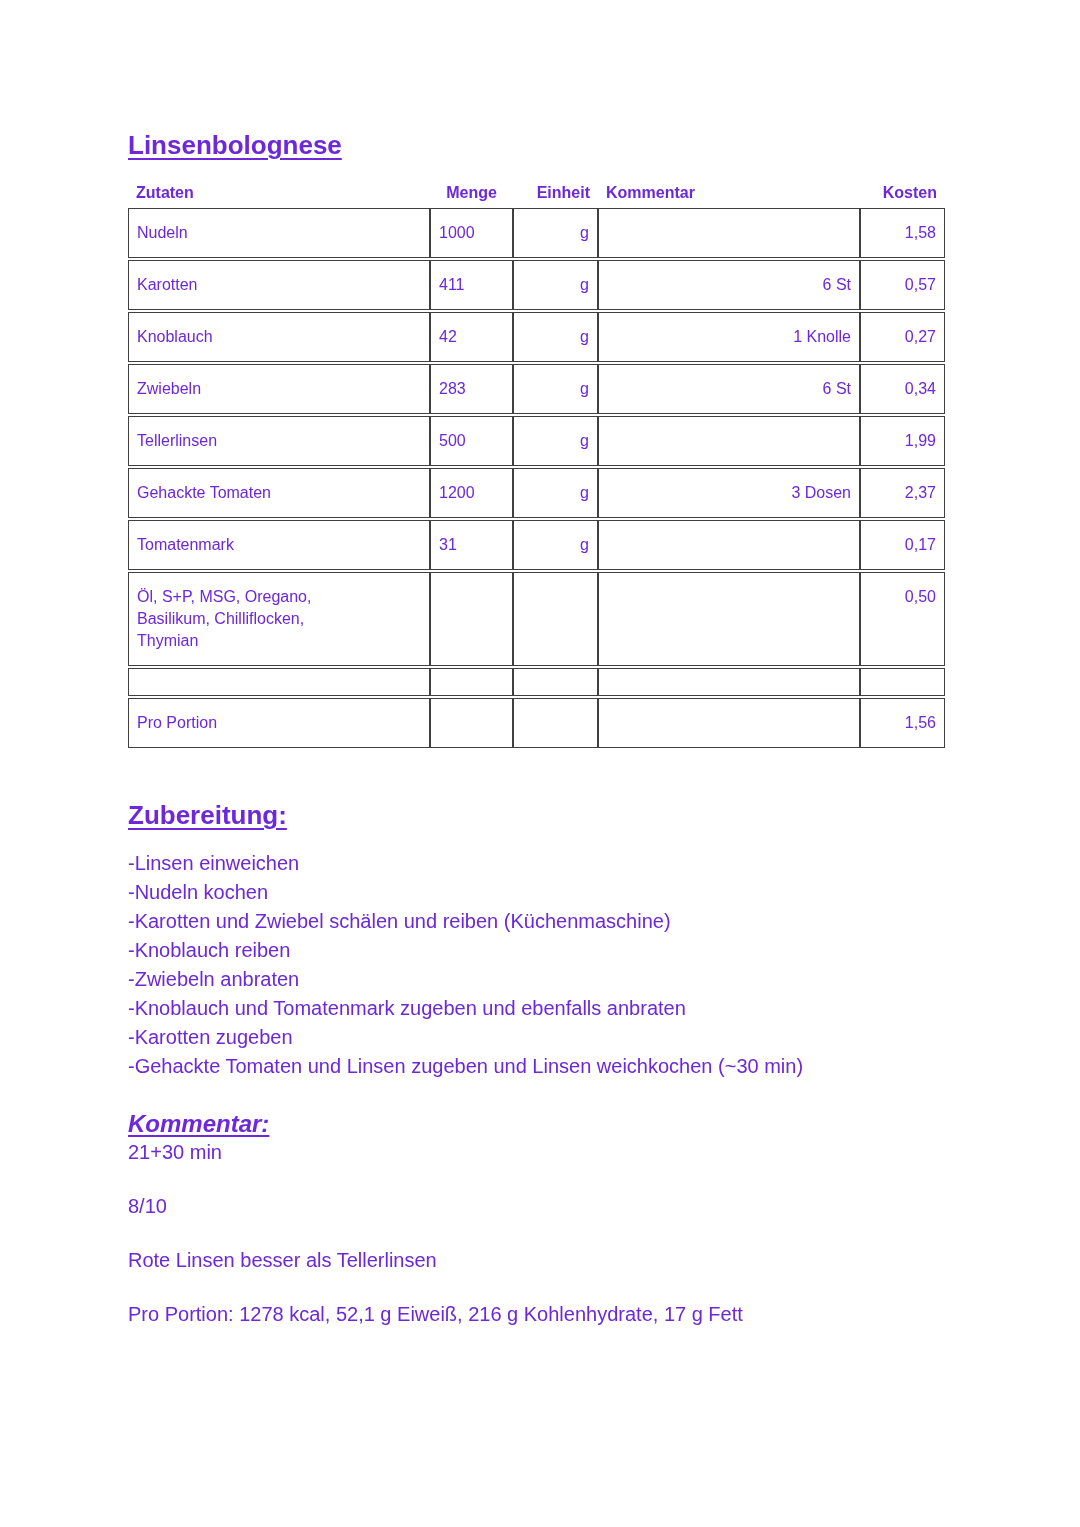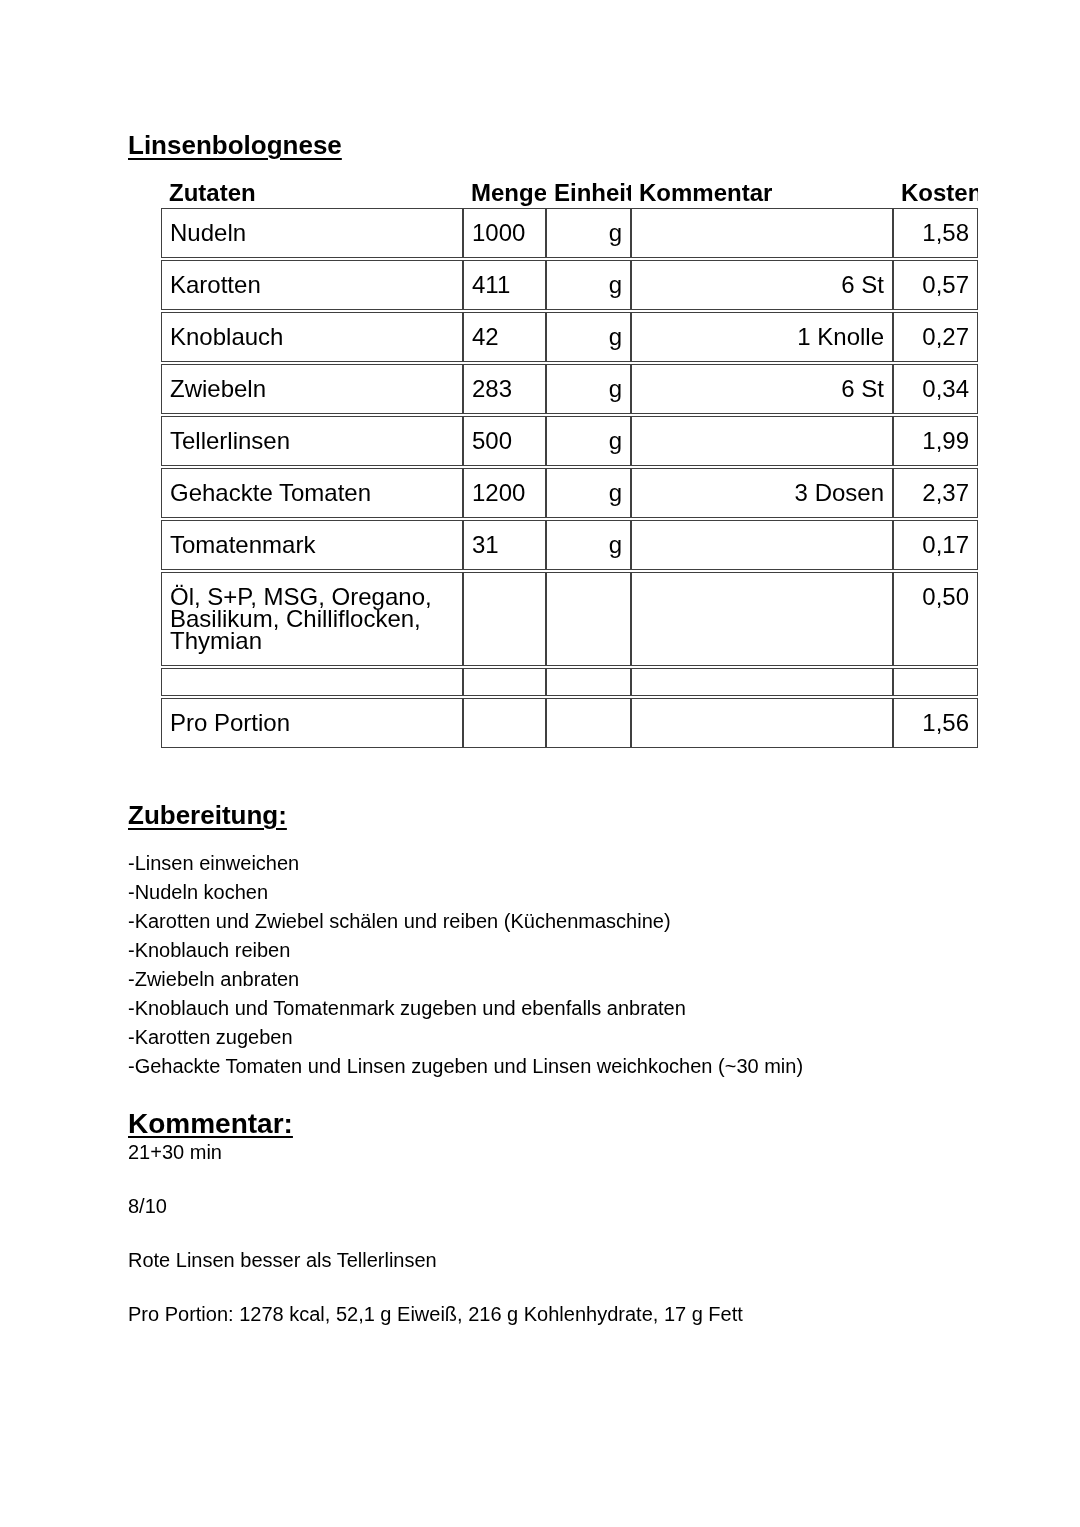--- a/index.html
+++ b/index.html
@@ -6,43 +6,42 @@
   html, body {
     margin: 0;
     padding: 0;
     background: #ffffff;
   }
   .page {
     position: relative;
     width: 1080px;
     height: 1527px;
     background: #ffffff;
-    color: #000000;
+    color: #6d28d9;
     font-family: "Liberation Sans", "DejaVu Sans", sans-serif;
     font-size: 20px;
     box-sizing: border-box;
     padding: 128px 100px 0 128px;
     overflow: hidden;
   }
   h1.doc-title {
     font-size: 26px;
     line-height: 34px;
     font-weight: bold;
     margin: 0 0 16px 0;
     text-decoration: underline;
     text-decoration-thickness: 2px;
     text-underline-offset: 4px;
   }
   table.ing {
     border-collapse: separate;
     border-spacing: 0 2px;
     table-layout: fixed;
     width: 817px;
-    font-size: 24px;
-    margin-left: 33px;
+    font-size: 16px;
   }
   table.ing th {
     font-weight: bold;
     border: none;
     padding: 1px 8px;
     height: 24px;
     line-height: 24px;
     box-sizing: border-box;
     white-space: nowrap;
     overflow: hidden;
@@ -69,27 +68,28 @@
     text-decoration: underline;
     text-decoration-thickness: 2px;
     text-underline-offset: 4px;
   }
   .steps { margin-top: 17px; }
   .steps p {
     margin: 0;
     line-height: 29px;
   }
   h3.sub-heading {
-    font-size: 28px;
+    font-size: 24px;
     line-height: 29px;
     font-weight: bold;
     margin: 28px 0 0 0;
     text-decoration: underline;
     text-decoration-thickness: 2px;
     text-underline-offset: 3px;
+    font-style: italic;
   }
   p.body-line {
     margin: 0;
     line-height: 29px;
   }
   p.body-line.spaced {
     margin-top: 25px;
   }
 </style>
 </head>

